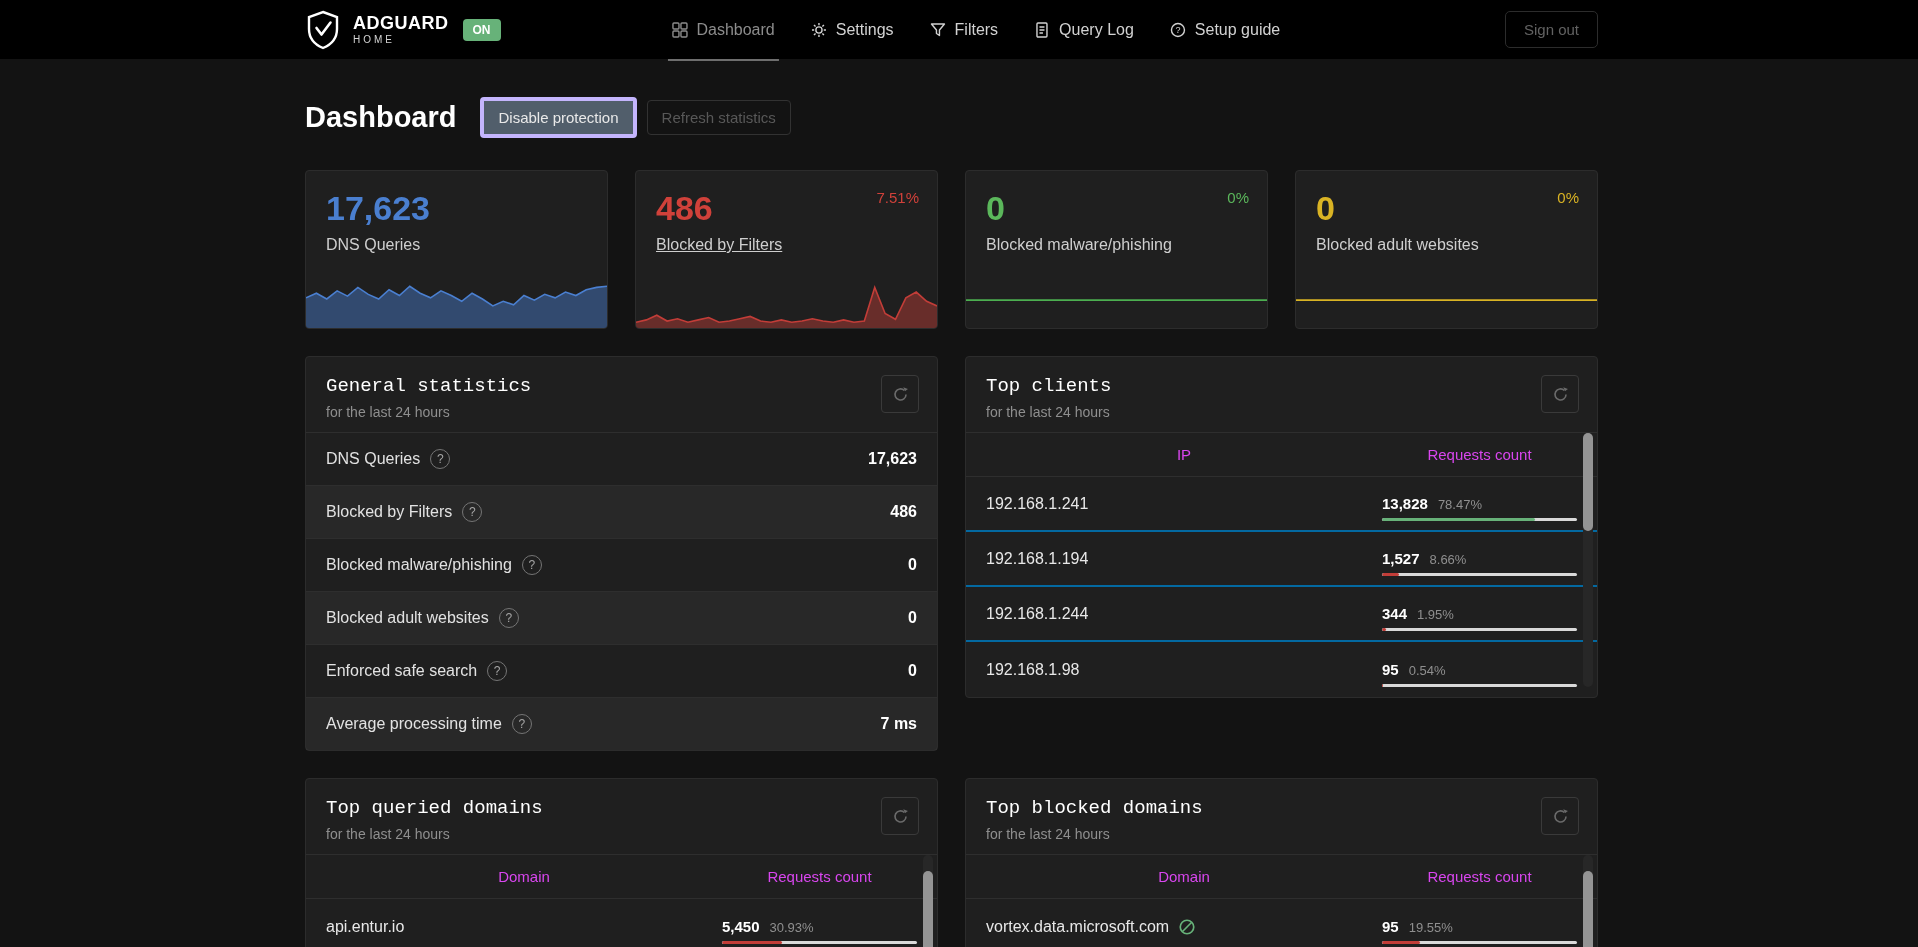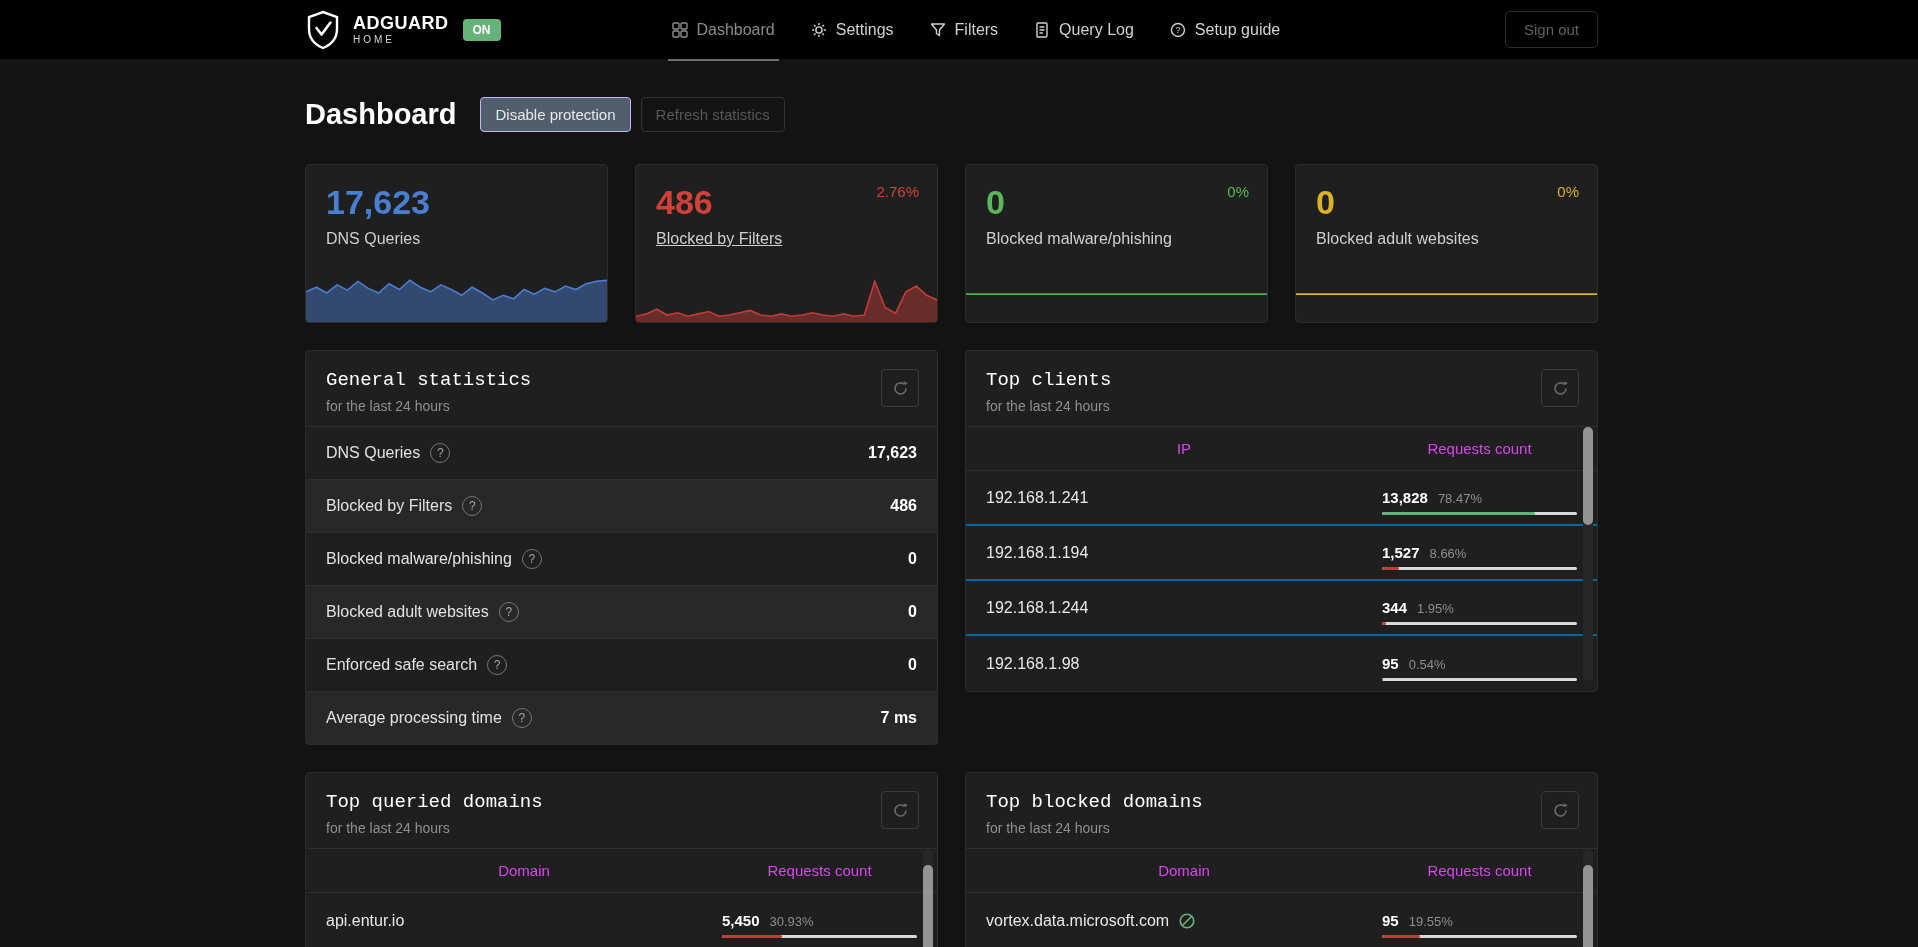--- a/index.html
+++ b/index.html
@@ -21,21 +21,21 @@
   .nav-item.active::after { content:""; position:absolute; left:-4px; right:-4px; bottom:-2px; height:2px; background:#6e6e6e; }
   .nico { display:flex; }
   .signout { margin-left:auto; background:transparent; border:1px solid #2c2c2c; border-radius:5px;
     color:#626262; font-size:15px; padding:9px 18px; font-family:inherit; cursor:pointer; }
 
   
   .main { width:1293px; margin-left:305px; }
   .page-head { display:flex; align-items:center; margin-top:38px; }
   .page-title { font-size:29px; font-weight:700; color:#fff; margin-right:24px; }
   .btn { font-family:inherit; font-size:15px; border-radius:4px; padding:8px 14px; cursor:pointer; }
-  .btn-primary { background:#515e6b; border:1px solid #c4b5fd; color:#e9e9e9; margin-right:10px; }
+  .btn-primary { background:#515e6b; border:4px solid #c4b5fd; color:#e9e9e9; margin-right:10px; }
   .btn-ghost { background:transparent; border:1px solid #323232; color:#585858; }
 
   
   .stat-row { display:flex; gap:27px; margin-top:32px; }
   .stat-card { width:303px; height:159px; background:#1f1f1f; border:1px solid #2c2c2c; border-radius:4px;
     position:relative; overflow:hidden; }
   .stat-value { font-size:34px; font-weight:700; margin:18px 0 0 20px; }
   .stat-label { font-size:16px; color:#cfcfcf; margin:8px 0 0 20px; }
   .stat-label.link { text-decoration:underline; cursor:pointer; }
   .stat-percent { position:absolute; top:18px; right:18px; font-size:15px; }
@@ -164,21 +164,21 @@
     <div class="stat-card">
       <div class="stat-percent" style="color: rgb(74, 127, 208);"></div>
       <div class="stat-value" style="color: rgb(74, 127, 208);">17,623</div>
       <div class="stat-label">DNS Queries</div>
       <svg class="sparkline" viewBox="0 0 100 40" preserveAspectRatio="none">
           <polygon points="0.00,19.20 3.45,16.00 6.90,20.00 10.34,14.40 13.79,18.00 17.24,12.00 20.69,16.80 24.14,20.00 27.59,13.60 31.03,17.60 34.48,11.20 37.93,16.00 41.38,19.20 44.83,14.40 48.28,17.60 51.72,21.60 55.17,16.00 58.62,20.00 62.07,24.80 65.52,21.60 68.97,24.00 72.41,17.60 75.86,20.80 79.31,16.80 82.76,19.20 86.21,15.20 89.66,17.60 93.10,13.60 96.55,12.00 100.00,11.20 100,40 0,40" fill="#4a7fd0" fill-opacity="0.45"></polygon>
           <polyline points="0.00,19.20 3.45,16.00 6.90,20.00 10.34,14.40 13.79,18.00 17.24,12.00 20.69,16.80 24.14,20.00 27.59,13.60 31.03,17.60 34.48,11.20 37.93,16.00 41.38,19.20 44.83,14.40 48.28,17.60 51.72,21.60 55.17,16.00 58.62,20.00 62.07,24.80 65.52,21.60 68.97,24.00 72.41,17.60 75.86,20.80 79.31,16.80 82.76,19.20 86.21,15.20 89.66,17.60 93.10,13.60 96.55,12.00 100.00,11.20" fill="none" stroke="#4a7fd0" stroke-width="1.6" vector-effect="non-scaling-stroke"></polyline>
         </svg>
     </div>
     <div class="stat-card">
-      <div class="stat-percent" style="color: rgb(208, 65, 58);">2.76%</div>
+      <div class="stat-percent" style="color: rgb(208, 65, 58);">7.51%</div>
       <div class="stat-value" style="color: rgb(208, 65, 58);">486</div>
       <div class="stat-label link">Blocked by Filters</div>
       <svg class="sparkline" viewBox="0 0 100 40" preserveAspectRatio="none">
           <polygon points="0.00,36.00 3.45,34.40 6.90,31.20 10.34,35.20 13.79,33.60 17.24,36.00 20.69,34.40 24.14,32.80 27.59,36.00 31.03,35.20 34.48,33.60 37.93,32.00 41.38,35.20 44.83,36.00 48.28,34.40 51.72,36.00 55.17,35.20 58.62,33.60 62.07,35.20 65.52,36.00 68.97,34.40 72.41,36.00 75.86,35.20 79.31,12.00 82.76,30.00 86.21,34.00 89.66,19.20 93.10,15.20 96.55,21.60 100.00,24.80 100,40 0,40" fill="#c23d38" fill-opacity="0.45"></polygon>
           <polyline points="0.00,36.00 3.45,34.40 6.90,31.20 10.34,35.20 13.79,33.60 17.24,36.00 20.69,34.40 24.14,32.80 27.59,36.00 31.03,35.20 34.48,33.60 37.93,32.00 41.38,35.20 44.83,36.00 48.28,34.40 51.72,36.00 55.17,35.20 58.62,33.60 62.07,35.20 65.52,36.00 68.97,34.40 72.41,36.00 75.86,35.20 79.31,12.00 82.76,30.00 86.21,34.00 89.66,19.20 93.10,15.20 96.55,21.60 100.00,24.80" fill="none" stroke="#c23d38" stroke-width="1.6" vector-effect="non-scaling-stroke"></polyline>
         </svg>
     </div>
     <div class="stat-card">
       <div class="stat-percent" style="color: rgb(91, 183, 91);">0%</div>
       <div class="stat-value" style="color: rgb(91, 183, 91);">0</div>

